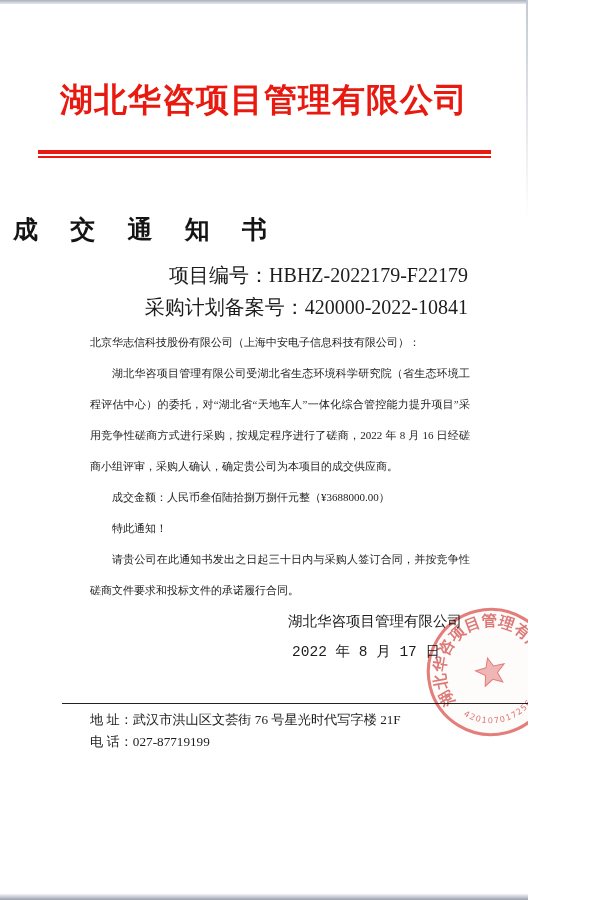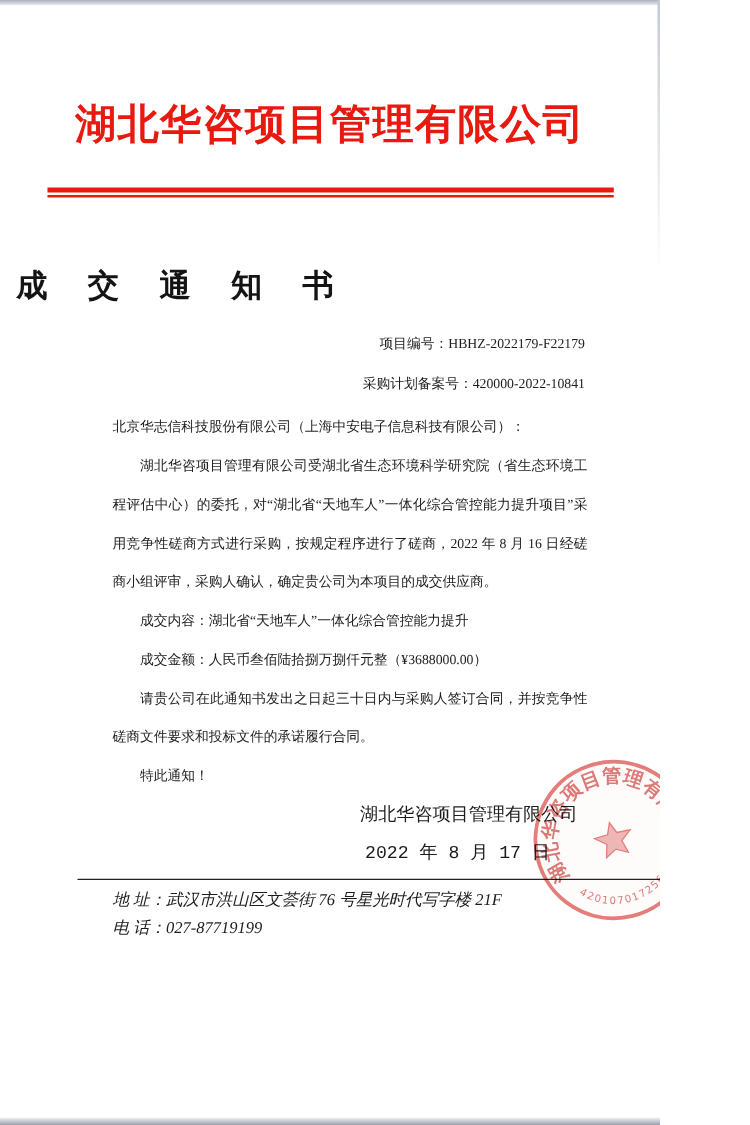--- a/index.html
+++ b/index.html
@@ -19,21 +19,21 @@
     font-weight:bold;color:#e8190f;letter-spacing:1px;
   }
   .redline{width:453px;margin:33px auto 0 auto;}
   .redline .thick{height:3.5px;background:#e8190f;}
   .redline .thin{height:1.5px;background:#e8190f;margin-top:2.5px;}
 
   .doc-title{
     margin:56px 0 0 0;text-align:left;font-size:25px;line-height:31px;
     font-weight:bold;color:#141414;letter-spacing:13px;text-indent:13px;
   }
-  .meta{margin:14px 60px 0 0;text-align:right;font-size:11px;line-height:32px;}
+  .meta{margin:14px 60px 0 0;text-align:right;font-size:20px;line-height:32px;}
 
   .content{margin:4px 58px 0 90px;font-size:11px;line-height:31px;text-align:justify;}
   .content p{margin:0;}
   .content p.indent{text-indent:2em;}
 
   .sign{margin:0 66px 0 0;text-align:right;font-size:14.5px;line-height:31px;position:relative;z-index:1;}
   .sign-date{padding-right:22px;font-family:Liberation Mono, monospace;}
 
   .seal{
     position:absolute;left:414px;top:595px;width:154px;height:154px;
@@ -44,21 +44,21 @@
     font-family:"Liberation Serif","DejaVu Serif",serif;}
   .seal .star{fill:rgba(215,80,76,0.55);stroke:#d9504c;stroke-width:1;}
   .seal .num{fill:#cf4a46;font-size:8px;letter-spacing:1.2px;
     font-family:"DejaVu Sans","Liberation Sans",sans-serif;}
 
   .footer{
     position:absolute;left:62px;top:703px;width:468px;
     border-top:1.5px solid #222;padding-top:5px;
     font-size:13.2px;line-height:21.5px;z-index:2;
   }
-  .footer div{padding-left:28px;font-style:italic;}
+  .footer div{padding-left:28px;}
 </style>
 </head>
 <body>
 
 <div class="page">
   <div class="edge-top"></div>
   <div class="edge-right"></div>
 
   <h1 class="company">湖北华咨项目管理有限公司</h1>
 
@@ -70,24 +70,23 @@
   <h2 class="doc-title">成 交 通 知 书</h2>
 
   <div class="meta">
     <div>项目编号：HBHZ-2022179-F22179</div>
     <div>采购计划备案号：420000-2022-10841</div>
   </div>
 
   <div class="content">
     <p>北京华志信科技股份有限公司（上海中安电子信息科技有限公司）：</p>
     <p class="indent">湖北华咨项目管理有限公司受湖北省生态环境科学研究院（省生态环境工程评估中心）的委托，对“湖北省“天地车人”一体化综合管控能力提升项目”采用竞争性磋商方式进行采购，按规定程序进行了磋商，2022 年 8 月 16 日经磋商小组评审，采购人确认，确定贵公司为本项目的成交供应商。</p>
-    <p class="indent">成交内容：湖北省“天地车人”一体化综合管控能力提升</p>
     <p class="indent">成交金额：人民币叁佰陆拾捌万捌仟元整（¥3688000.00）</p>
+    <p class="indent">特此通知！</p>
     <p class="indent">请贵公司在此通知书发出之日起三十日内与采购人签订合同，并按竞争性磋商文件要求和投标文件的承诺履行合同。</p>
-    <p class="indent">特此通知！</p>
   </div>
 
   <div class="sign">
     <div>湖北华咨项目管理有限公司</div>
     <div class="sign-date">2022 年 8 月 17 日</div>
   </div>
 
   <svg class="seal" viewBox="0 0 150 150" aria-hidden="true">
     <g transform="rotate(-14 75 75)">
       <circle class="ring" cx="75" cy="75" r="61"></circle>

